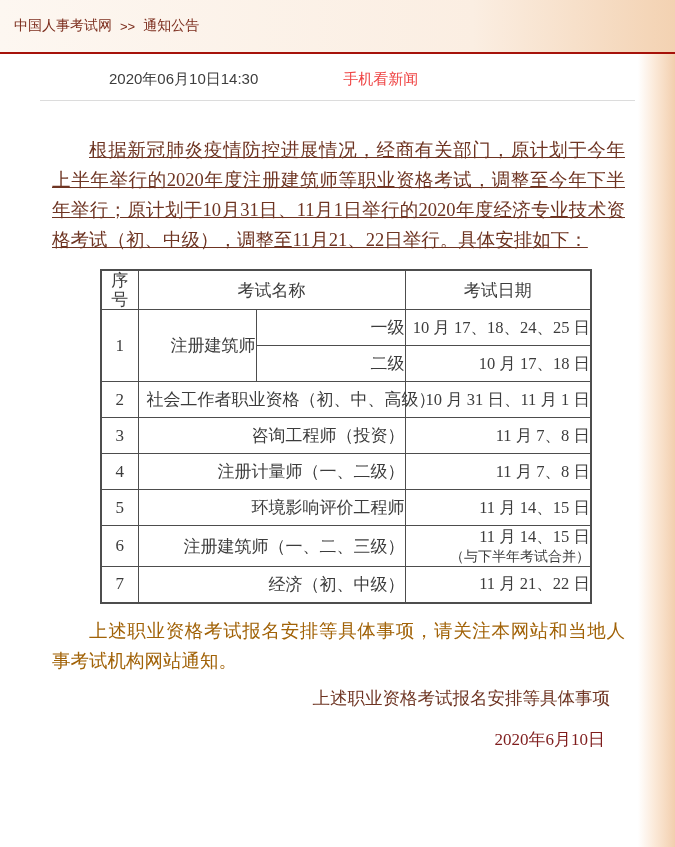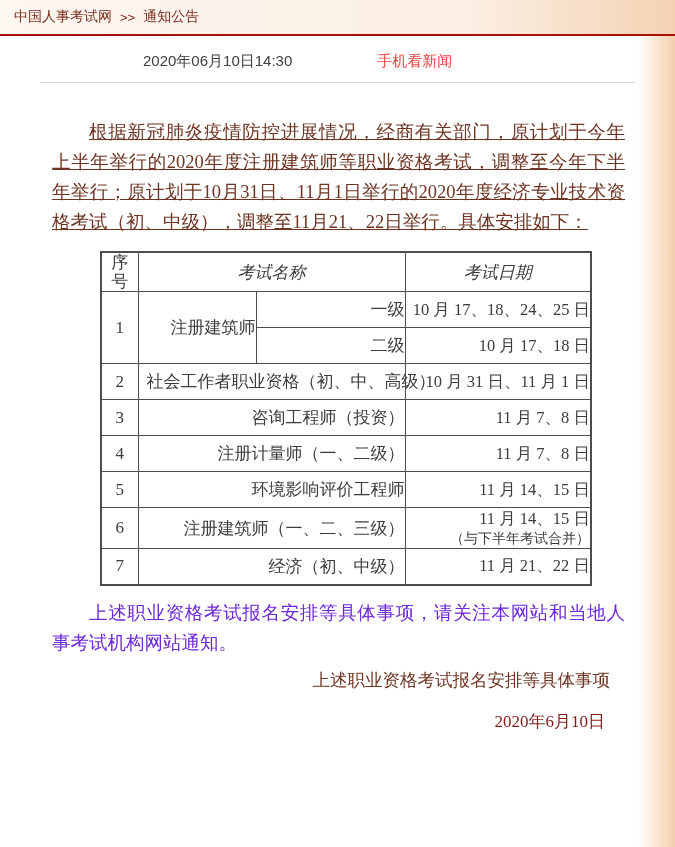--- a/index.html
+++ b/index.html
@@ -5,21 +5,21 @@
   * { margin:0; padding:0; box-sizing:border-box; }
   html,body { width:675px; height:847px; }
   body {
     position:relative;
     font-family:"Liberation Sans","DejaVu Sans",sans-serif;
     background:linear-gradient(90deg,#ffffff 0%,#ffffff 94.5%,#fbe9d8 97%,#f2cfae 100%);
     overflow:hidden;
   }
   
   .topbar{
-    height:34px;
+    height:52px;
     background:linear-gradient(90deg,#fdf7f1 0%,#fbeee2 70%,#f3d2b2 100%);
     display:flex; align-items:center;
     padding-left:14px;
     font-size:14px;
     color:#7c2d1d;
   }
   .topbar a{ color:#7c2d1d; text-decoration:none; cursor:pointer; }
   .crumb-sep{ margin:0 8px; font-size:13px; }
   .redline{ height:2px; background:#a6120a; width:100%; }
 
@@ -35,21 +35,21 @@
     color:#000;
     font-family:"Liberation Sans","DejaVu Sans",sans-serif;
   }
   .meta{
     display:flex;
     margin-top:16px;
     font-size:15px;
     color:#3d3d3d;
     height:18px;
   }
-  .meta .ptime{ margin-left:113px; }
+  .meta .ptime{ margin-left:79px; }
   .meta .mlink{ margin-left:85px; color:#ef4444; text-decoration:none; cursor:pointer; }
   .divider{ height:1px; background:#dcdcdc; margin:12px 10px 0 10px; }
 
   .serif{ font-family:"Liberation Serif","DejaVu Serif",serif; }
 
   .intro{
     margin:34px 20px 0 22px;
     text-indent:2em;
     font-size:18.5px;
     line-height:30px;
@@ -73,28 +73,28 @@
     vertical-align:middle;
   }
   table.exam tr{ height:36px; }
   tr.hrow{ height:42px; }
   tr.r6{ height:56px; }
   th.no-h{ white-space:pre-line; line-height:19px; text-align:center; }
   td.num{ text-align:center; }
   td.name{ padding-left:8px; text-align:right; white-space:nowrap; }
   td.date{ padding-left:0; text-align:right; white-space:nowrap; font-size:16.5px; }
   td.date .note{ display:block; font-size:14px; padding-left:22px; line-height:18px; }
-  th.c{ text-align:center;font-style:italic; }
+  th.c{ text-align:center; }
 
   .outro{
     margin:12px 20px 0 22px;
     text-indent:2em;
     font-size:18.5px;
     line-height:30px;
-    color:#6d28d9;
+    color:#a16207;
     text-align:justify;
   }
   .signature{
     margin:10px 35px 0 0;
     text-align:right;
     font-size:17.5px;
     color:#6e3422;
   }
   .sign-date{
     margin:18px 40px 0 0;

